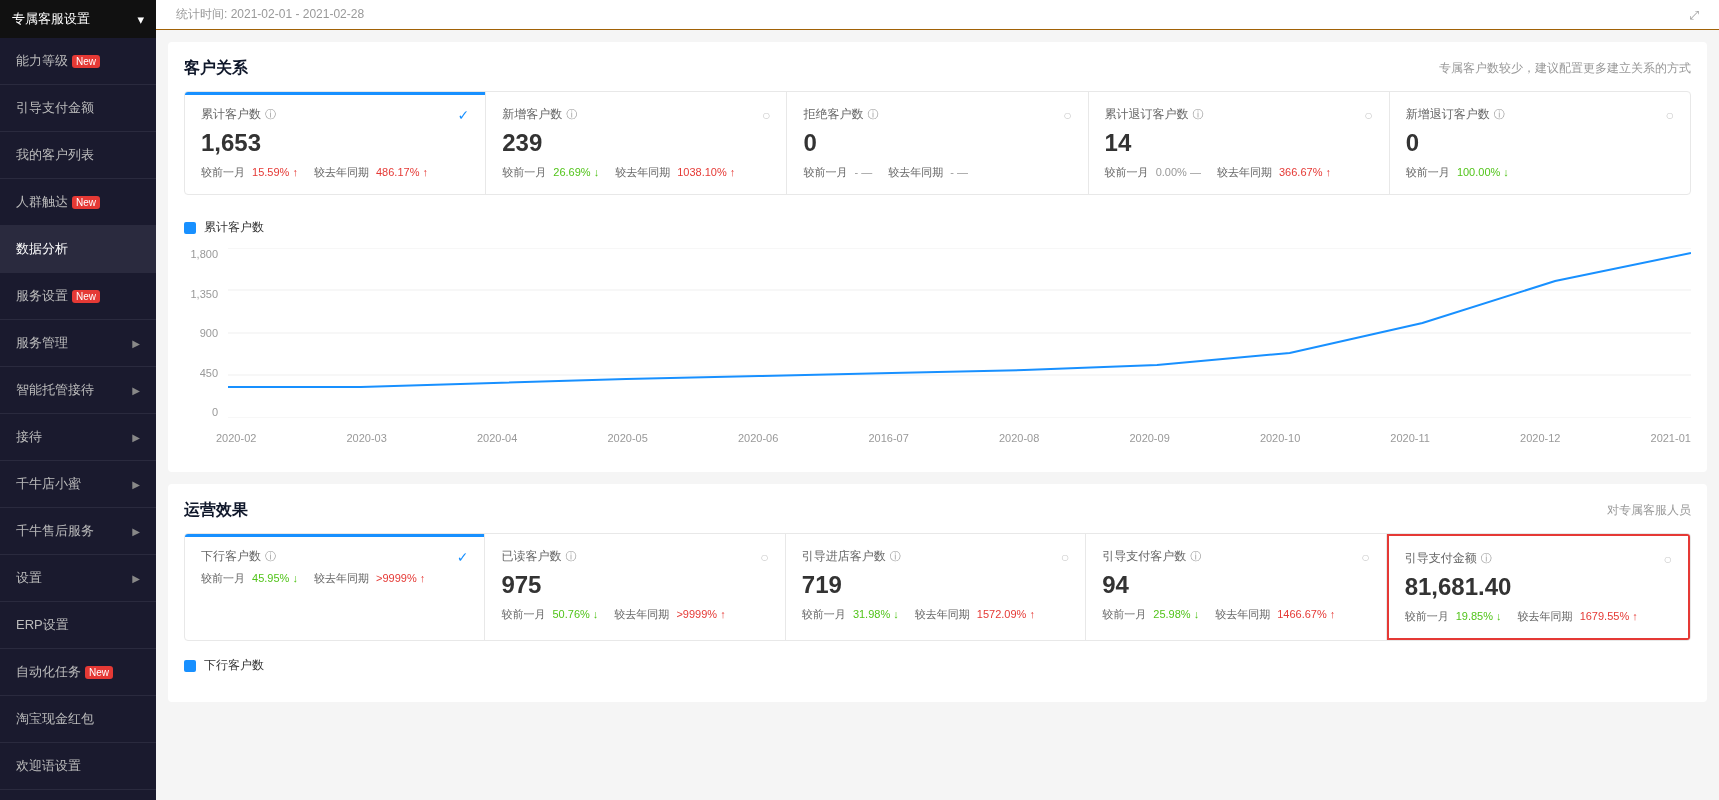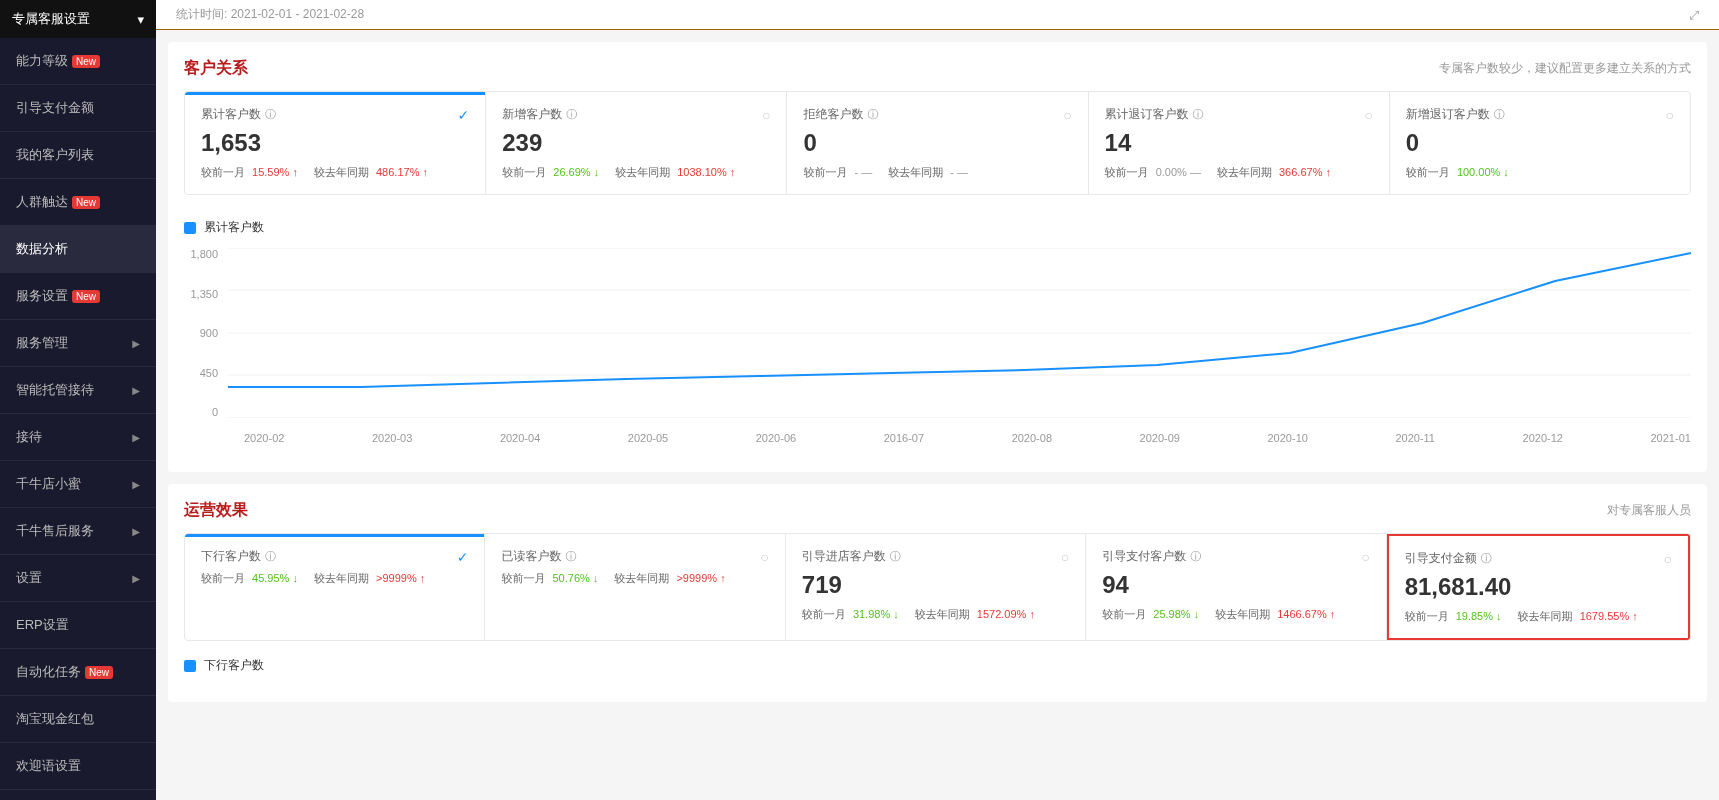--- a/index.html
+++ b/index.html
@@ -77,21 +77,21 @@
     }
     .section-header {
       display: flex;
       justify-content: space-between;
       align-items: center;
       margin-bottom: 12px;
     }
     .section-title {
       font-size: 16px;
       font-weight: bold;
-      color: #b91c1c;
+      color: #0f172a;
     }
     .section-hint {
       font-size: 12px;
       color: #999;
       font-family: Liberation Serif, serif;
     }
 
     
     .stats-row {
       display: flex;
@@ -199,21 +199,21 @@
     }
     .chart-plot {
       position: absolute;
       left: 44px;
       right: 0;
       top: 0;
       bottom: 30px;
     }
     .x-axis {
       position: absolute;
-      left: 60px;
+      left: 32px;
       right: 0;
       bottom: 0;
       height: 30px;
       display: flex;
       justify-content: space-between;
       align-items: flex-end;
       font-size: 11px;
       color: #999;
       padding-bottom: 4px;
     }
@@ -458,20 +458,21 @@
           <div class="stat-compare">
             <div class="stat-compare-item">较前一月 <span class="val down">45.95% ↓</span></div>
             <div class="stat-compare-item">较去年同期 <span class="val up">&gt;9999% ↑</span></div>
           </div>
         </div>
         <div class="stat-card">
           <div class="stat-card-header">
             <div class="stat-label">已读客户数<span class="info-icon">ⓘ</span></div>
             <span style="color: rgb(204, 204, 204); font-size: 14px;">○</span>
           </div>
+          <div class="stat-value">975</div>
           <div class="stat-compare">
             <div class="stat-compare-item">较前一月 <span class="val down">50.76% ↓</span></div>
             <div class="stat-compare-item">较去年同期 <span class="val up">&gt;9999% ↑</span></div>
           </div>
         </div>
         <div class="stat-card">
           <div class="stat-card-header">
             <div class="stat-label">引导进店客户数<span class="info-icon">ⓘ</span></div>
             <span style="color: rgb(204, 204, 204); font-size: 14px;">○</span>
           </div>

